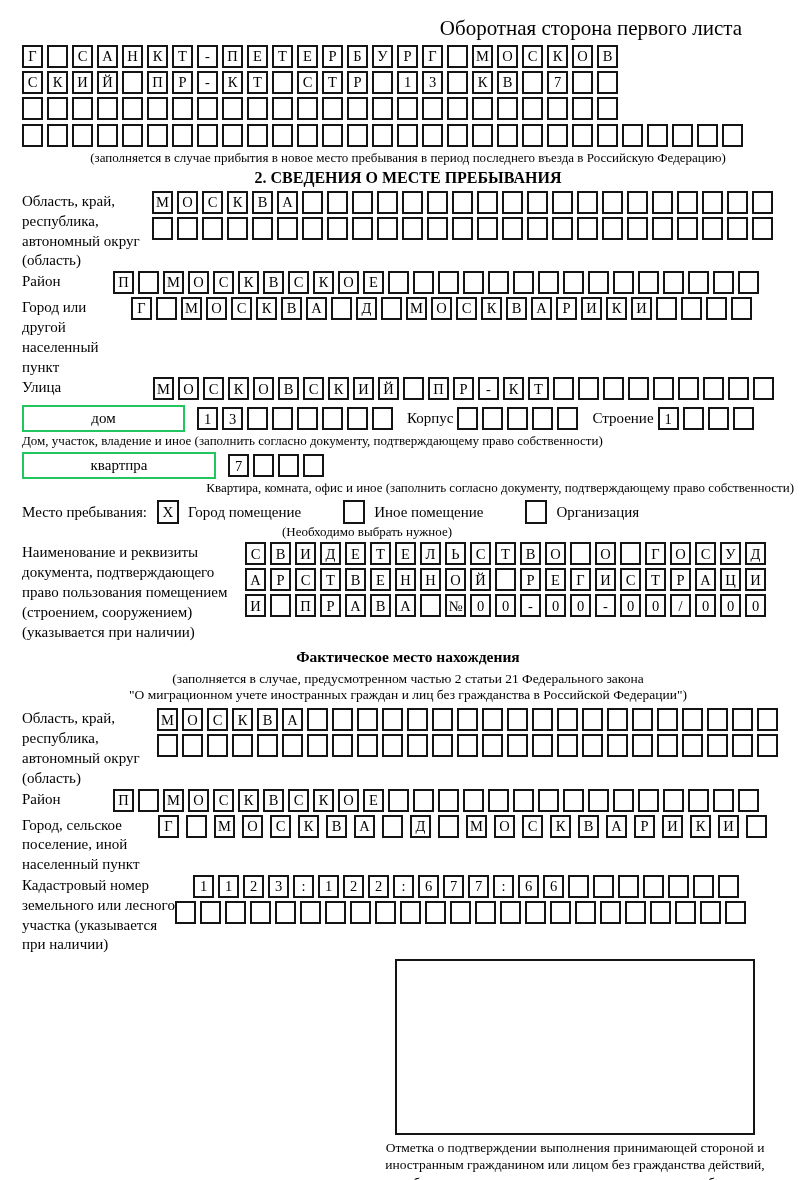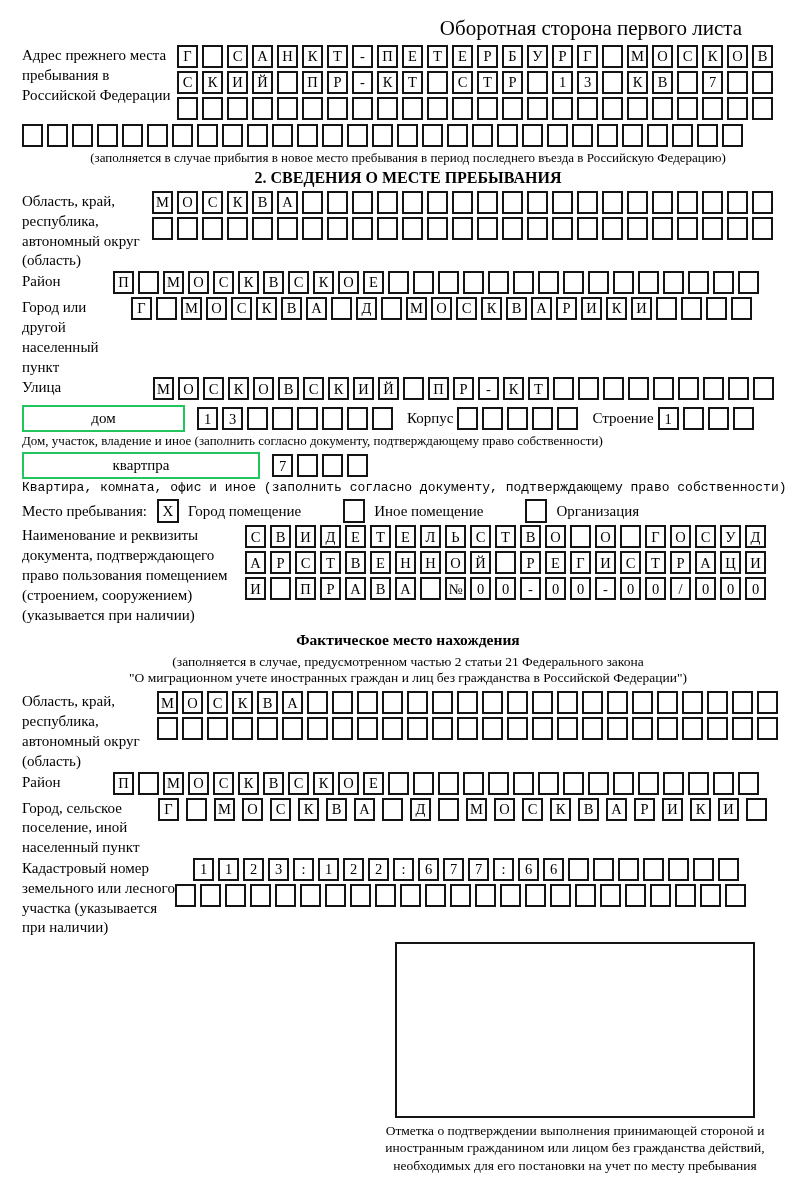--- a/index.html
+++ b/index.html
@@ -61,21 +61,21 @@
 
   
   .inline-field-row { display: flex; align-items: center; margin: 2px 0 1px 0; }
   .big-box {
     border: 2px solid #22c55e;
     height: 27px;
     display: flex; align-items: center; justify-content: center;
     font-size: 15px;
   }
   .box-dom { width: 163px; margin-right: 12px; }
-  .box-kv  { width: 238px; margin-right: 12px; }
+  .box-kv  { width: 194px; margin-right: 12px; }
   .inline-label { font-size: 15px; margin: 0 4px 0 10px; }
   .inline-cells { display: flex; }
 
   
   .mesto-row { display: flex; align-items: center; margin-top: 4px; }
   .mesto-label { font-size: 15px; margin-right: 10px; }
   .cbox {
     width: 22px; height: 24px;
     border: 2px solid #141414;
     display: inline-flex; align-items: center; justify-content: center;
@@ -109,21 +109,20 @@
   .mt4 { margin-top: 4px; }
 </style>
 </head>
 <body>
 
 <div class="page">
 
   <div class="header-note">Оборотная сторона первого листа</div>
 
   <div class="flex-row mt4">
-    <div class="flabel w-prev">Адрес прежнего места пребывания в Российской Федерации</div>
     <div>
       <div class="cells-row">
           <span class="cell">Г</span>
           <span class="cell"></span>
           <span class="cell">С</span>
           <span class="cell">А</span>
           <span class="cell">Н</span>
           <span class="cell">К</span>
           <span class="cell">Т</span>
           <span class="cell">-</span>
@@ -419,31 +418,32 @@
 
   <div class="inline-field-row">
     <div class="big-box box-kv">квартпра</div>
     <div class="inline-cells">
         <span class="cell">7</span>
         <span class="cell"></span>
         <span class="cell"></span>
         <span class="cell"></span>
       </div>
   </div>
-  <div class="caption" style="text-align:left;font-family:Liberation Mono, monospace;">Квартира, комната, офис и иное (заполнить согласно документу, подтверждающему право собственности)</div>
+  <div class="caption" style="text-align:right;">Квартира, комната, офис и иное (заполнить согласно документу, подтверждающему право собственности)</div>
 
   <div class="mesto-row">
     <span class="mesto-label">Место пребывания:</span>
     <span class="cbox">X</span>
     <span class="opt-label">Город помещение</span>
     <span class="cbox"></span>
     <span class="opt-label">Иное помещение</span>
     <span class="cbox"></span>
     <span class="opt-label">Организация</span>
   </div>
+  <div class="mesto-note">(Необходимо выбрать нужное)</div>
 
   <div class="flex-row mt2">
     <div class="flabel w-doc">Наименование и реквизиты документа, подтверждающего право пользования помещением (строением, сооружением) (указывается при наличии)</div>
     <div>
       <div class="cells-row">
           <span class="cell">С</span>
           <span class="cell">В</span>
           <span class="cell">И</span>
           <span class="cell">Д</span>
           <span class="cell">Е</span>

